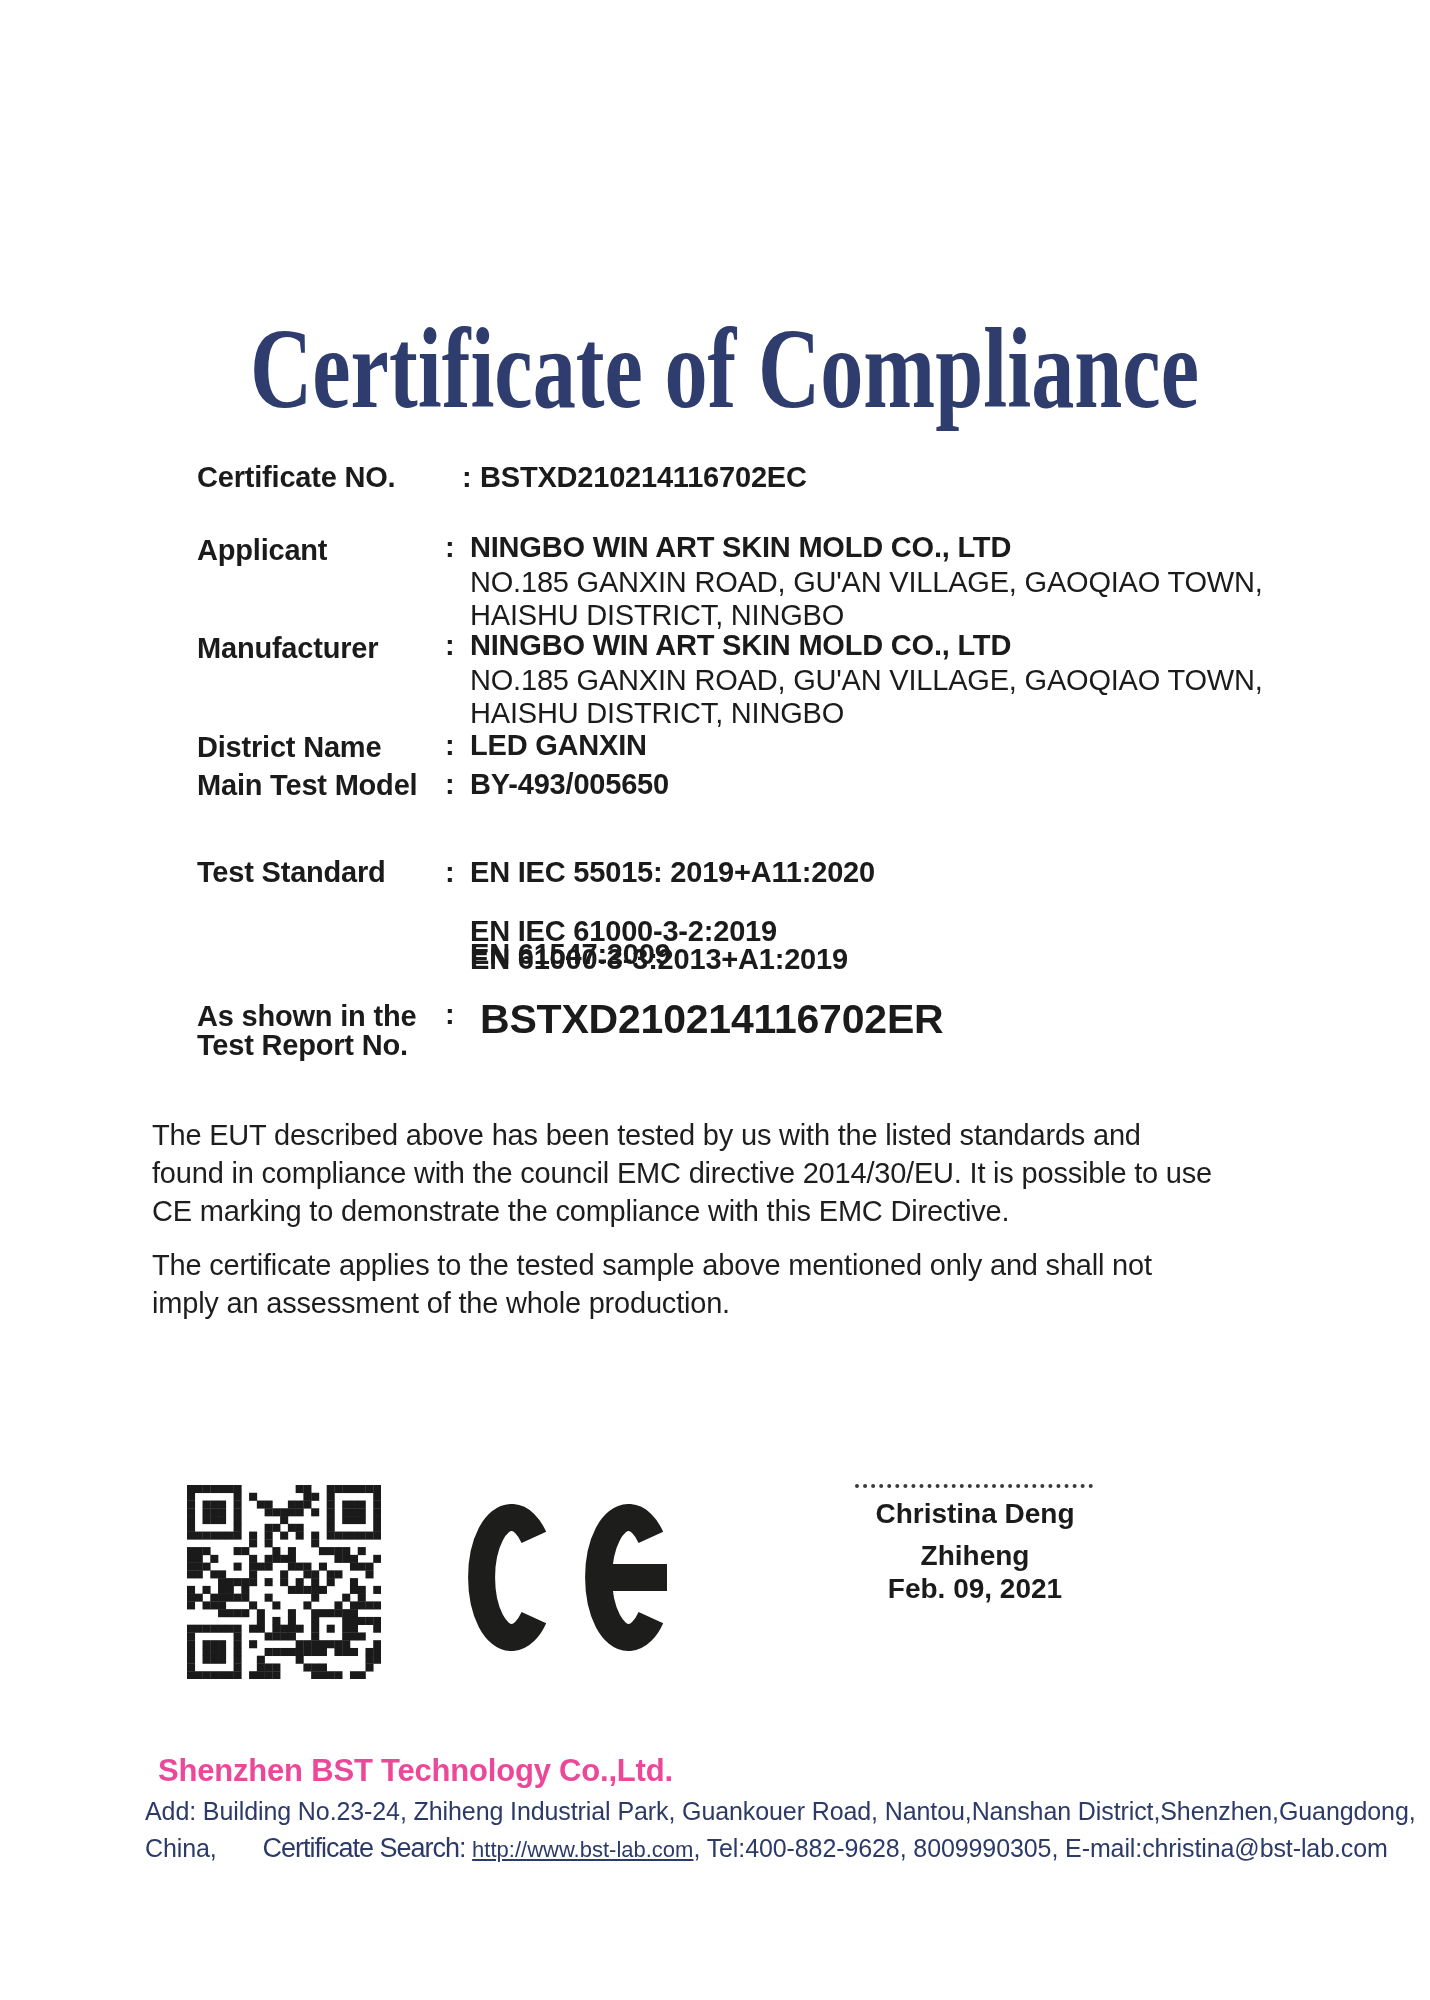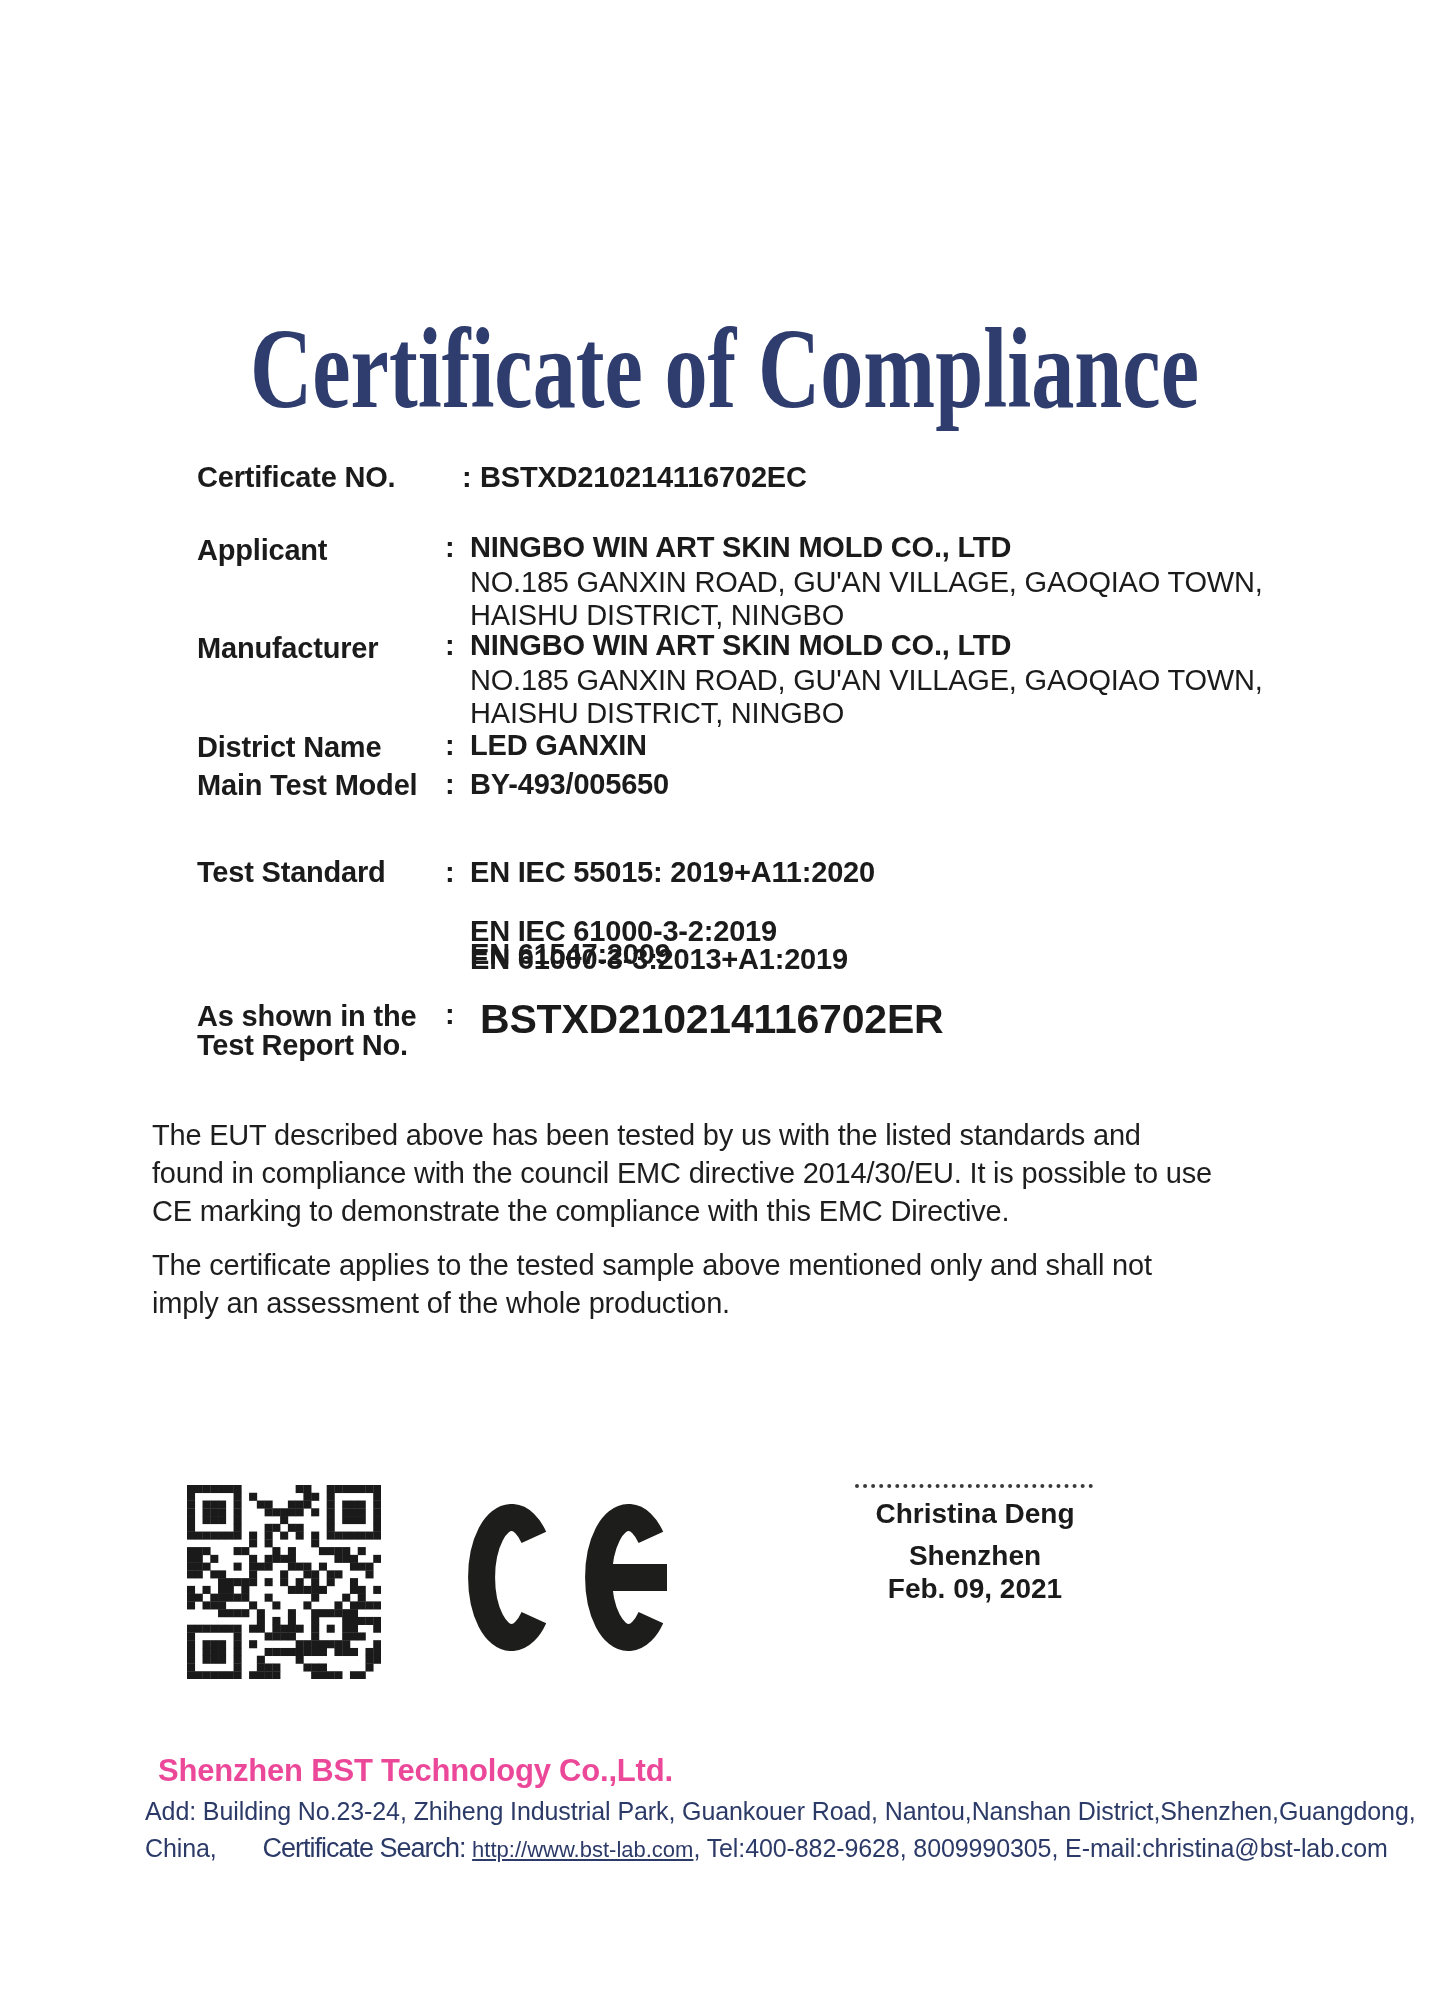--- a/index.html
+++ b/index.html
@@ -390,21 +390,21 @@
     </svg>
 
   <svg class="ce" viewBox="0 0 202 147" aria-hidden="true">
     <path d="M 67.9 33.4 A 30 60 0 1 0 67.9 113.6" fill="none" stroke="#1d1d1b" stroke-width="27"></path>
     <path d="M 184.9 33.4 A 30 60 0 1 0 184.9 113.6" fill="none" stroke="#1d1d1b" stroke-width="27"></path>
     <path d="M 131 73.5 H 201" fill="none" stroke="#1d1d1b" stroke-width="27"></path>
   </svg>
 
   <div class="dotline"></div>
   <div class="sig" style="top:1500px">Christina Deng</div>
-  <div class="sig" style="top:1542px">Shenzhen</div>
+  <div class="sig" style="top:1542px">Zhiheng</div>
   <div class="sig" style="top:1575px">Feb. 09, 2021</div>
 
   <div class="f-company">Shenzhen BST Technology Co.,Ltd.</div>
   <div class="f-line" style="top:1796px">Add: Building No.23-24, Zhiheng Industrial Park, Guankouer Road, Nantou,Nanshan District,Shenzhen,Guangdong,</div>
   <div class="f-line" style="top:1832px">
     <span>China, </span><span class="f-search">Certificate Search: </span><span class="f-url">http://www.bst-lab.com</span><span>, Tel:400-882-9628, 8009990305, E-mail:christina@bst-lab.com</span>
   </div>
 
 </div>
 

